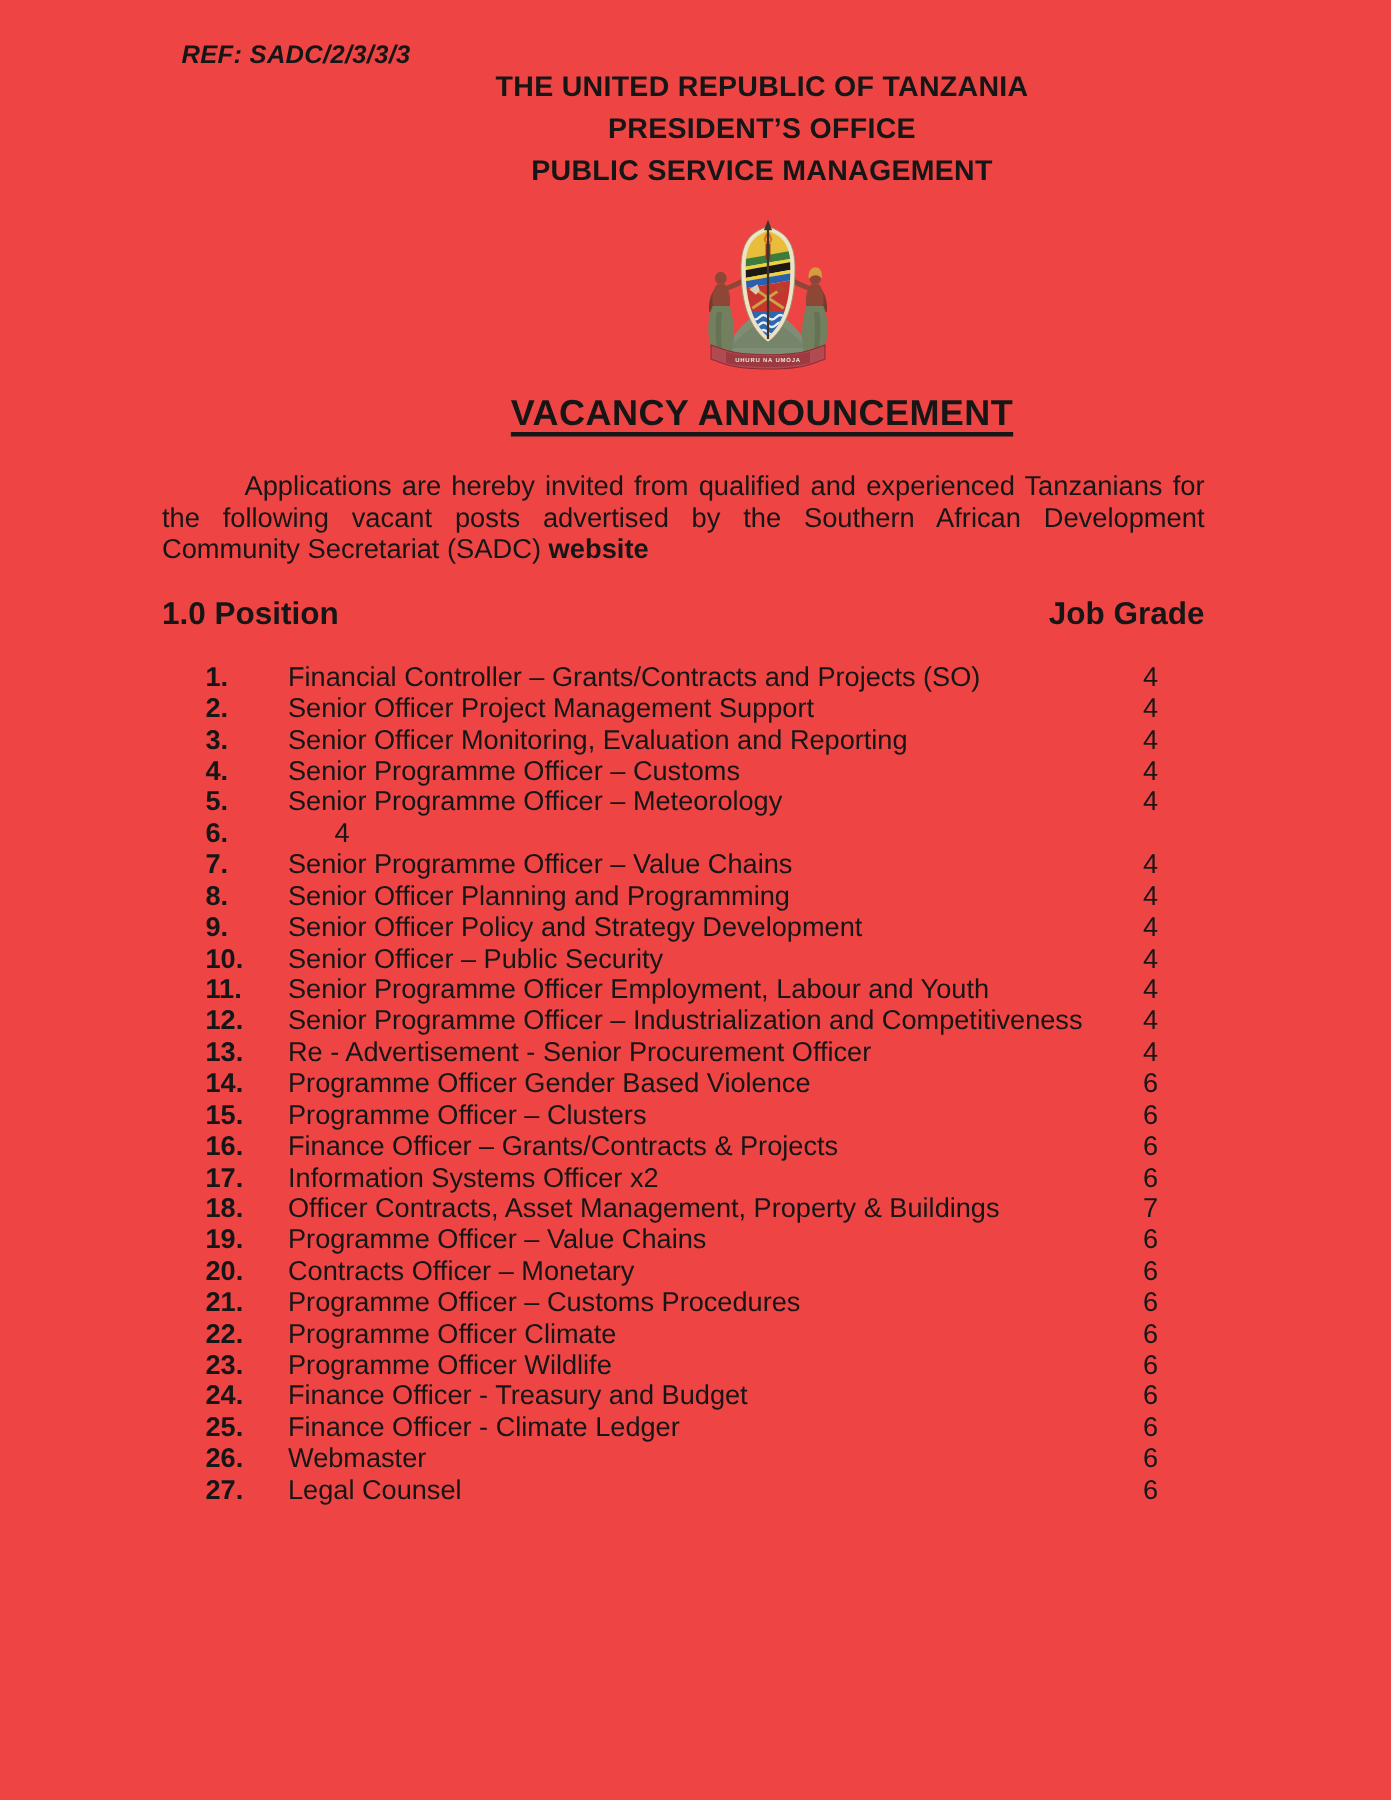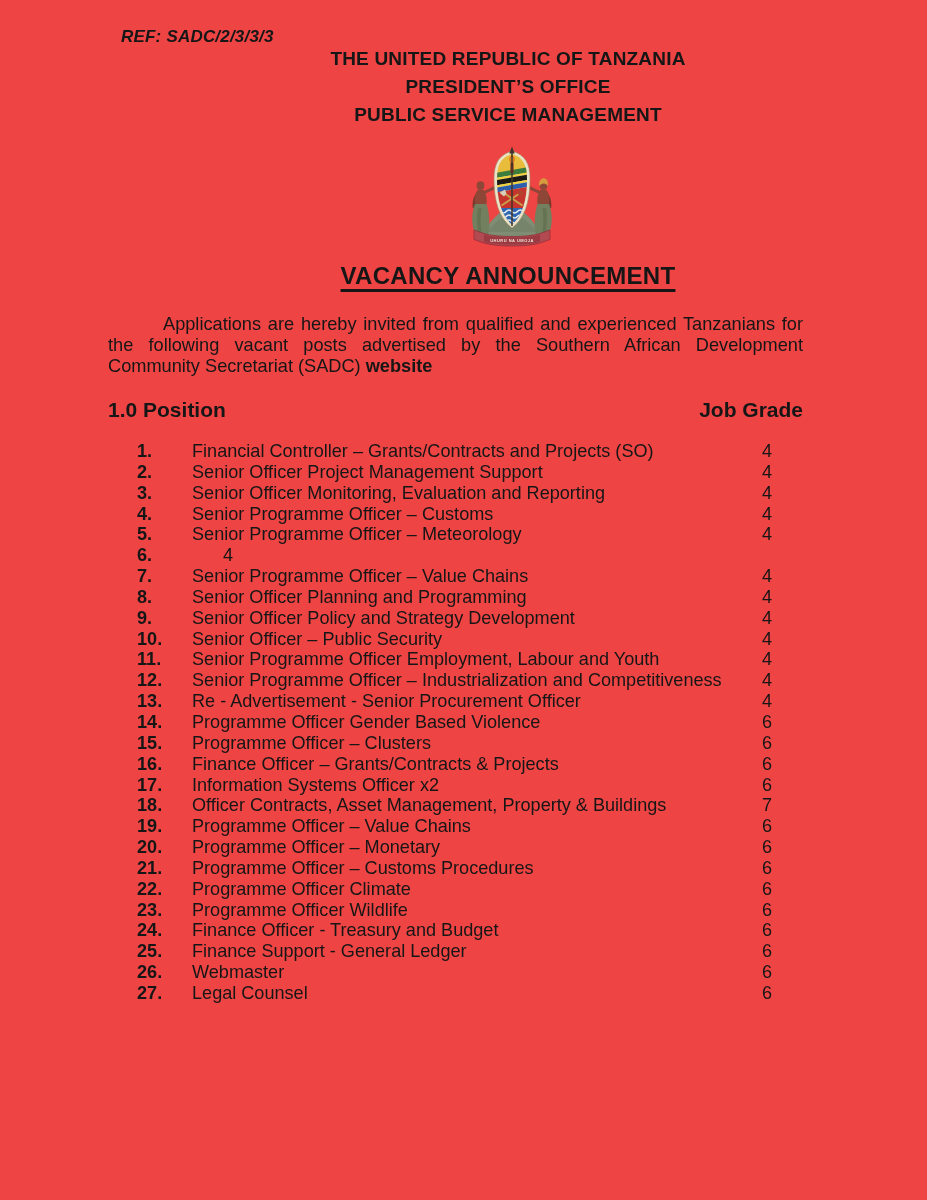--- a/index.html
+++ b/index.html
@@ -244,21 +244,21 @@
   </div>
 
   <div class="row">
     <span class="no">19.</span>
     <span class="title">Programme Officer – Value Chains</span>
     <span class="grade">6</span>
   </div>
 
   <div class="row">
     <span class="no">20.</span>
-    <span class="title">Programme Officer – Monetary</span>
+    <span class="title">Contracts Officer – Monetary</span>
     <span class="grade">6</span>
   </div>
 
   <div class="row">
     <span class="no">21.</span>
     <span class="title">Programme Officer – Customs Procedures</span>
     <span class="grade">6</span>
   </div>
 
   <div class="row">
@@ -274,21 +274,21 @@
   </div>
 
   <div class="row">
     <span class="no">24.</span>
     <span class="title">Finance Officer - Treasury and Budget</span>
     <span class="grade">6</span>
   </div>
 
   <div class="row">
     <span class="no">25.</span>
-    <span class="title">Finance Support - General Ledger</span>
+    <span class="title">Finance Officer - Climate Ledger</span>
     <span class="grade">6</span>
   </div>
 
   <div class="row">
     <span class="no">26.</span>
     <span class="title">Webmaster</span>
     <span class="grade">6</span>
   </div>
 
   <div class="row">

